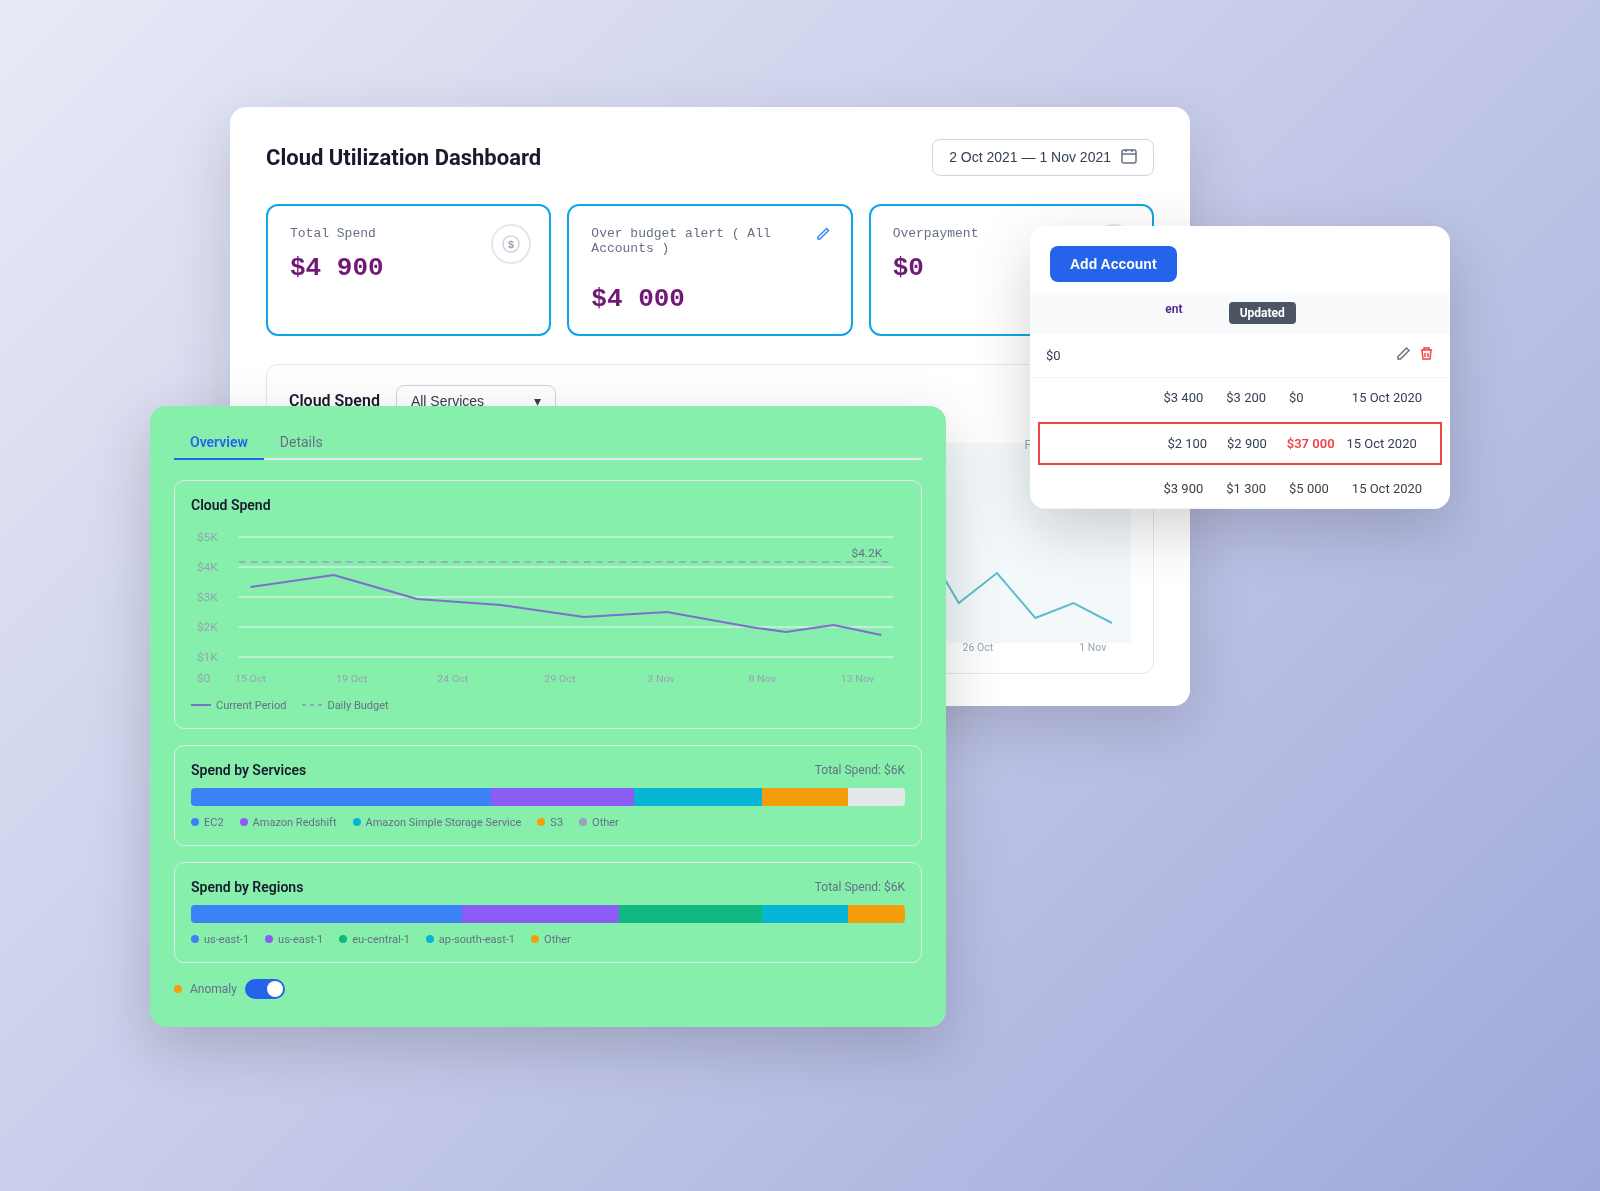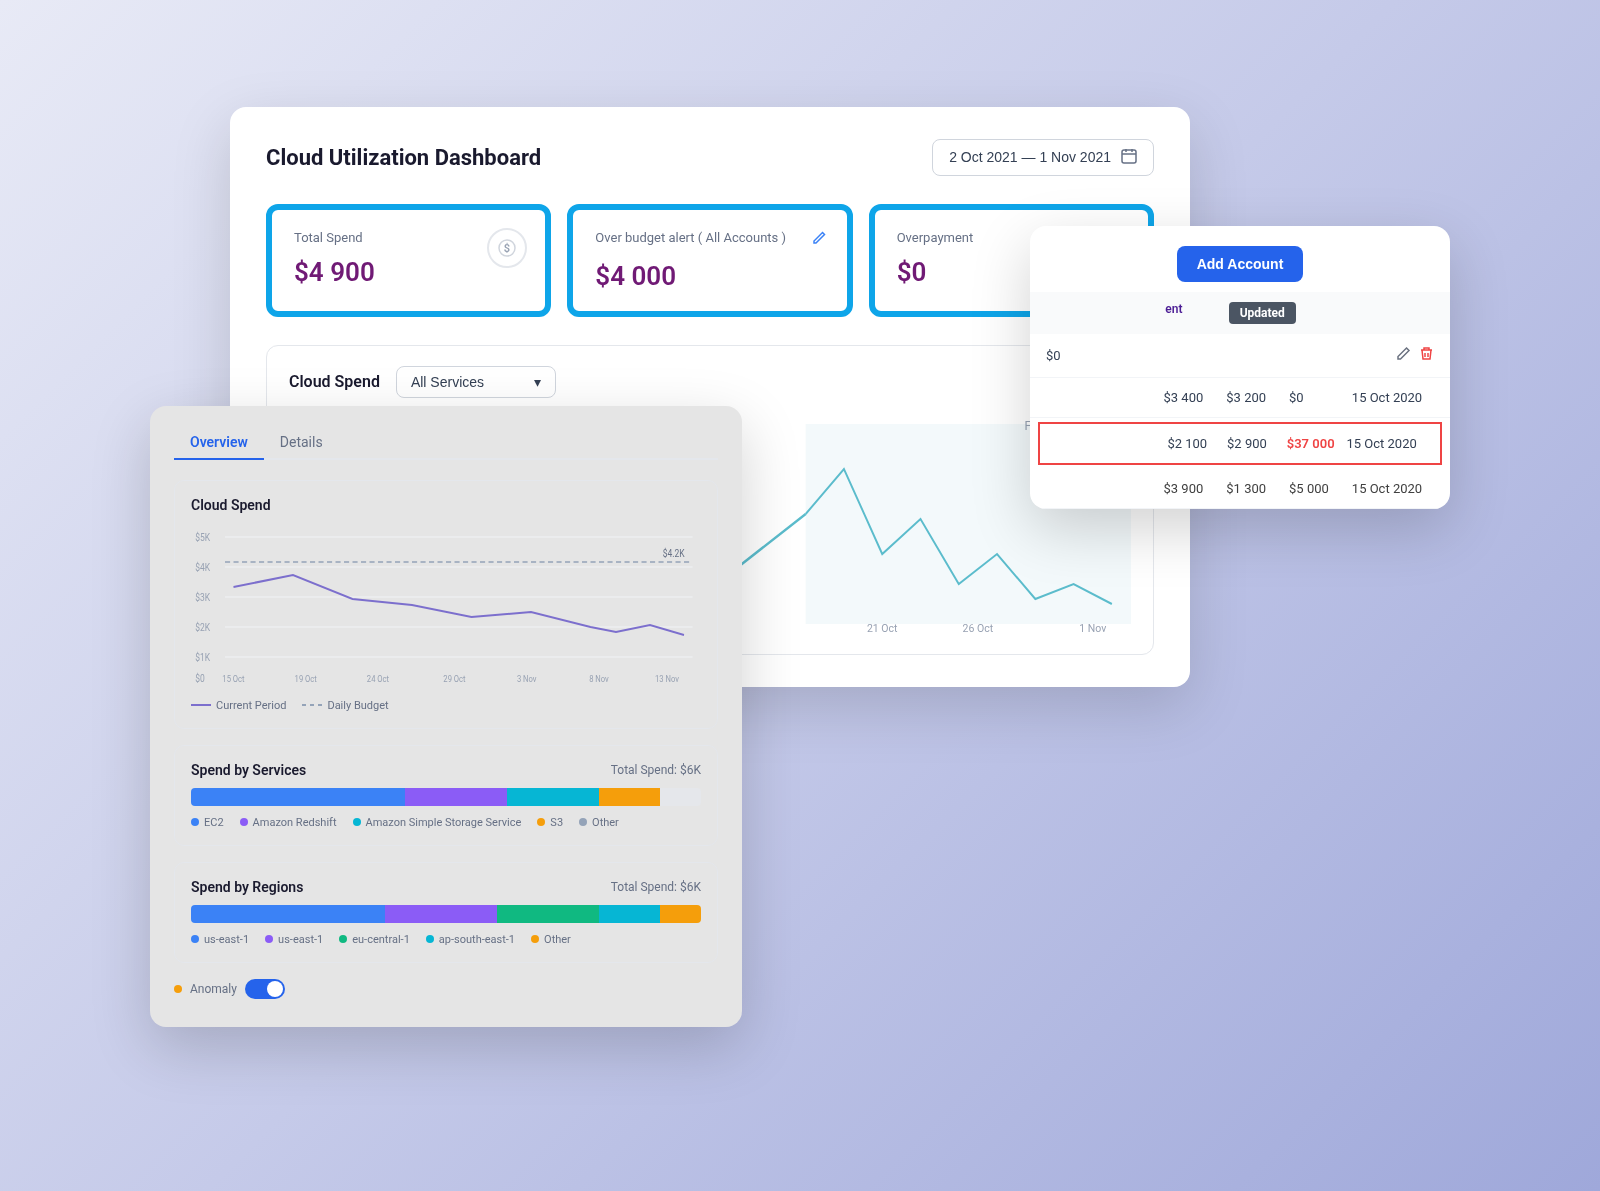--- a/index.html
+++ b/index.html
@@ -65,24 +65,25 @@
     }
 
     .metric-cards {
       display: grid;
       grid-template-columns: 1fr 1fr 1fr;
       gap: 16px;
       margin-bottom: 28px;
     }
 
     .metric-card {
-      border: 6px solid #0ea5e9;
+      border: 2px solid #0ea5e9;
       border-radius: 12px;
       padding: 20px 22px;
       position: relative;
+      font-family: Liberation Mono, monospace;
     }
 
     .metric-label {
       font-size: 13px;
       color: #667085;
       margin-bottom: 12px;
     }
 
     .metric-value {
       font-size: 26px;
@@ -177,21 +178,21 @@
       background: #fff;
       border-radius: 16px;
       box-shadow: 0 20px 60px rgba(0,0,0,0.18);
       padding: 0;
       z-index: 2;
       overflow: hidden;
     }
 
     .accounts-panel-header {
       display: flex;
-      justify-content: center;
+      justify-content: flex-start;
       padding: 20px 20px 10px;
     }
 
     .add-account-btn {
       background: #2563eb;
       color: #fff;
       border: none;
       border-radius: 8px;
       padding: 10px 20px;
       font-size: 14px;
@@ -225,22 +226,22 @@
     .overspend-value {
       color: #ef4444;
       font-weight: 600;
     }
 
     
     .overview-panel {
       position: absolute;
       top: 300px;
       left: 0;
-      width: 592px;
-      background: #e5e5e5;
+      width: 796px;
+      background: #86efac;
       border-radius: 16px;
       box-shadow: 0 20px 60px rgba(0,0,0,0.18);
       padding: 20px 24px 28px;
       z-index: 3;
     }
 
     .overview-tabs {
       display: flex;
       gap: 0;
       margin-bottom: 20px;
@@ -406,21 +407,21 @@
         <div class="metric-icon">
           <svg width="20" height="20" viewBox="0 0 20 20" fill="none">
             <circle cx="10" cy="10" r="8" stroke="#d0d5dd" stroke-width="1.5" fill="none"></circle>
             <text x="10" y="14" text-anchor="middle" font-size="11" fill="#98a2b3" font-weight="600">$</text>
           </svg>
         </div>
       </div>
 
       <div class="metric-card">
         <div style="display:flex;justify-content:space-between;align-items:center;margin-bottom:12px;">
-          <div class="metric-label" style="margin-bottom:4px">Over budget alert ( All Accounts )</div>
+          <div class="metric-label" style="margin-bottom:16px">Over budget alert ( All Accounts )</div>
           <span class="edit-icon-blue">
             <svg width="16" height="16" viewBox="0 0 16 16" fill="none">
               <path d="M11.5 2.5L13.5 4.5L5 13H3V11L11.5 2.5Z" stroke="#3b82f6" stroke-width="1.5" fill="none"></path>
             </svg>
           </span>
         </div>
         <div class="metric-value">$4 000</div>
       </div>
 
       <div class="metric-card">

